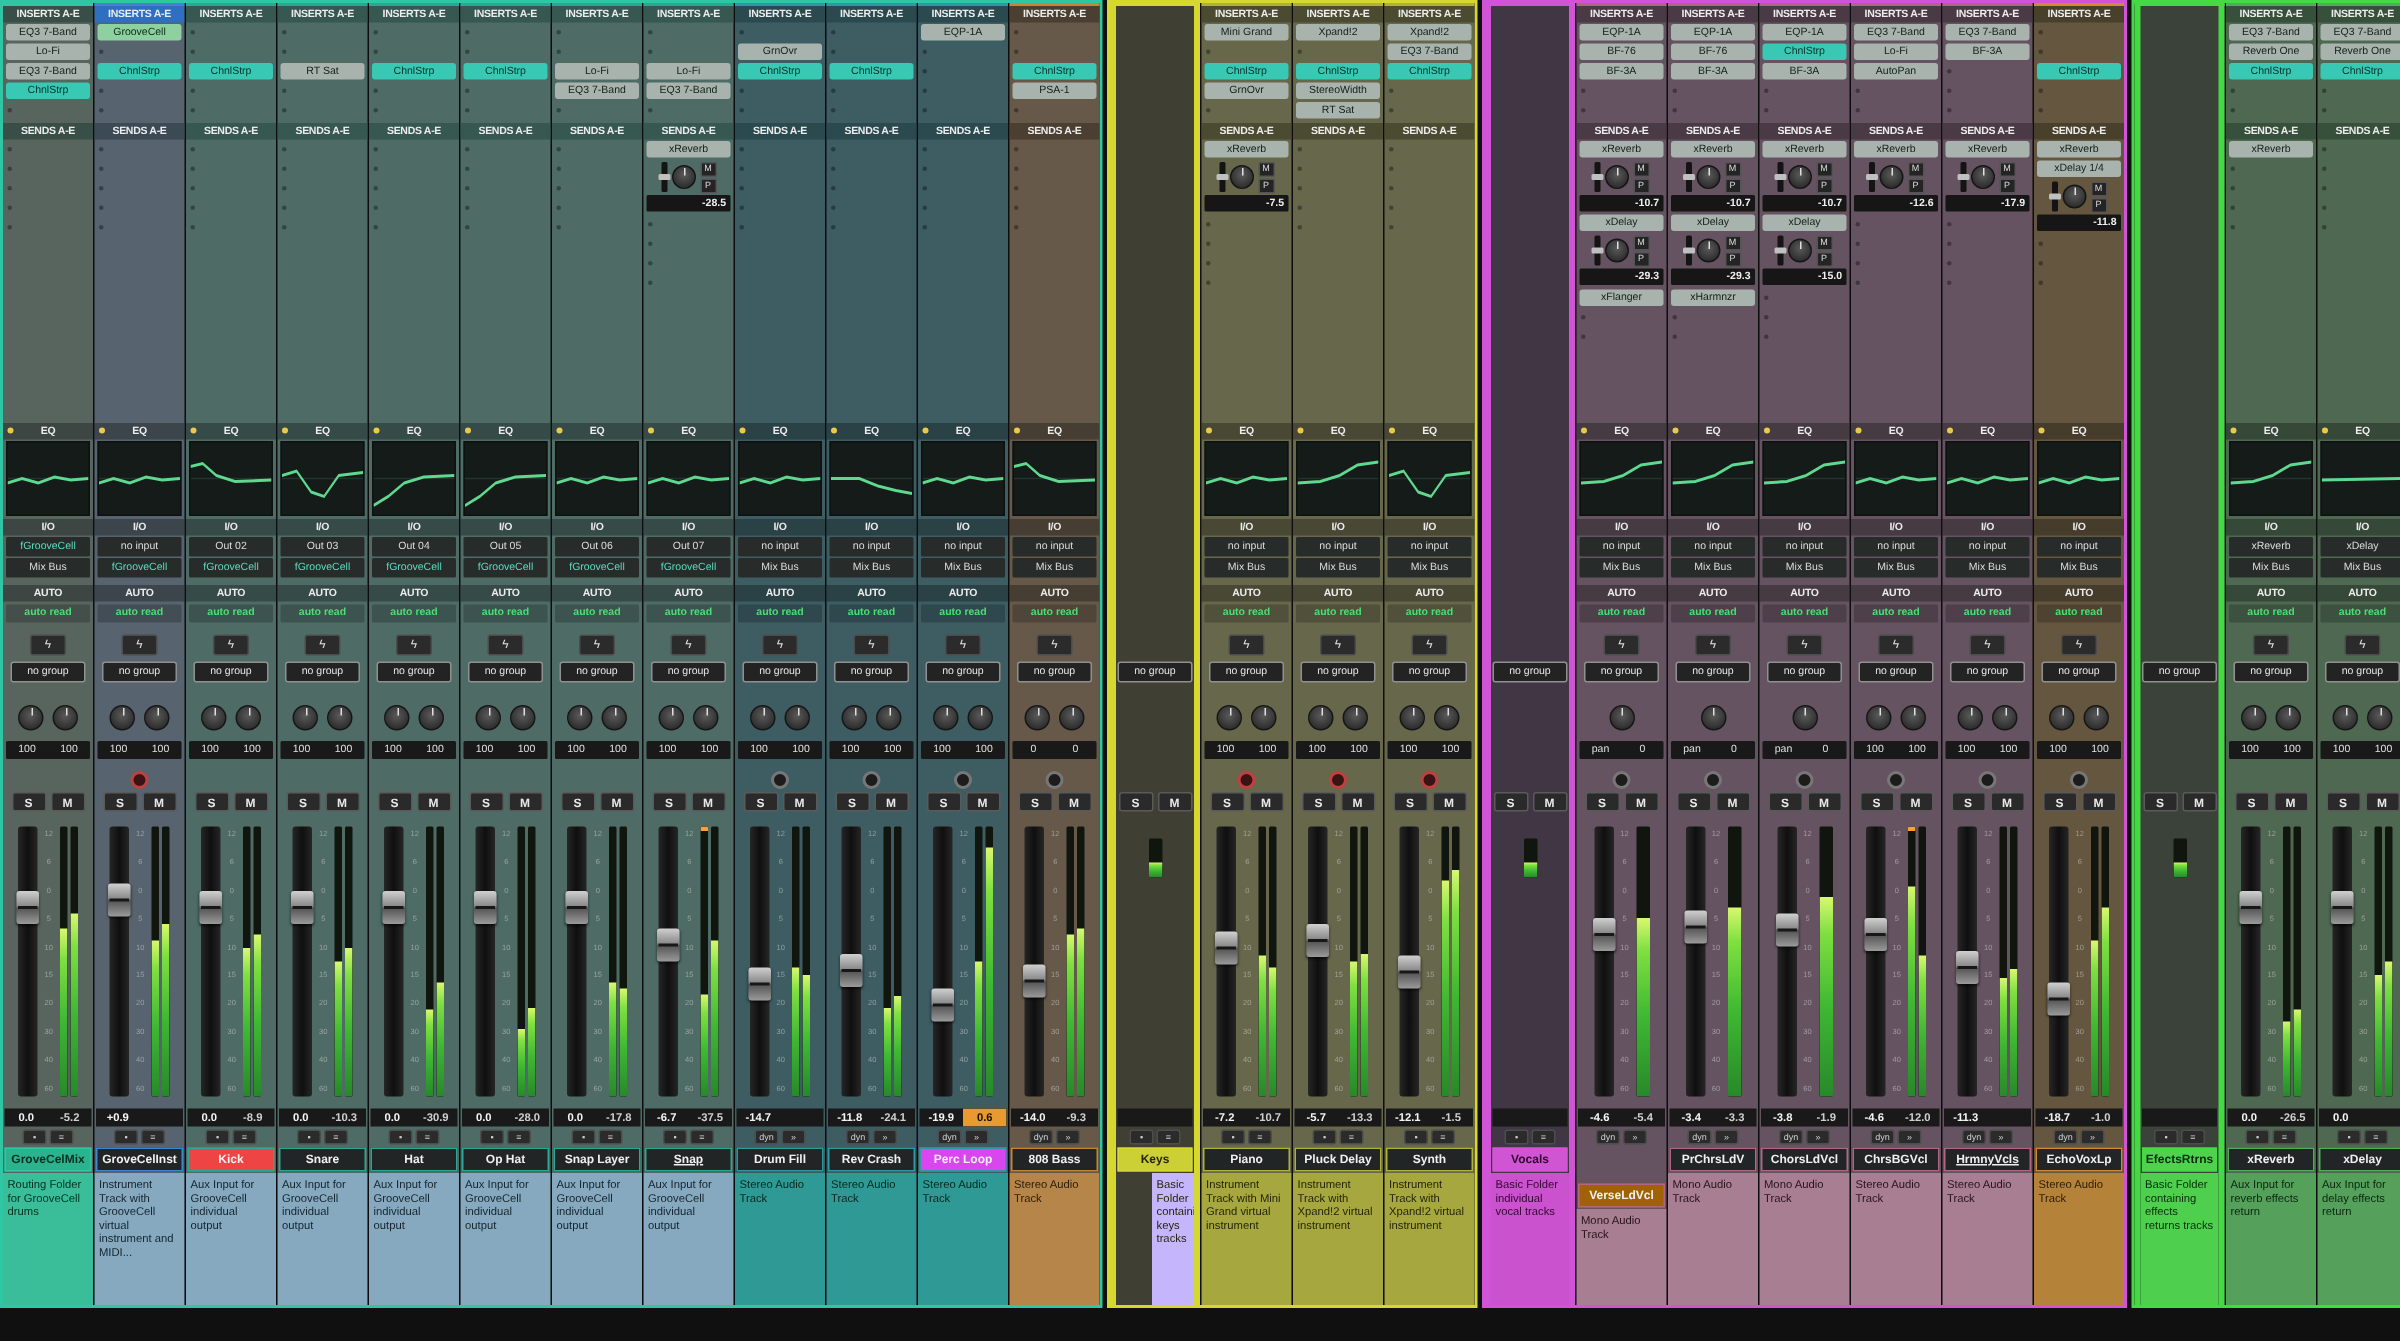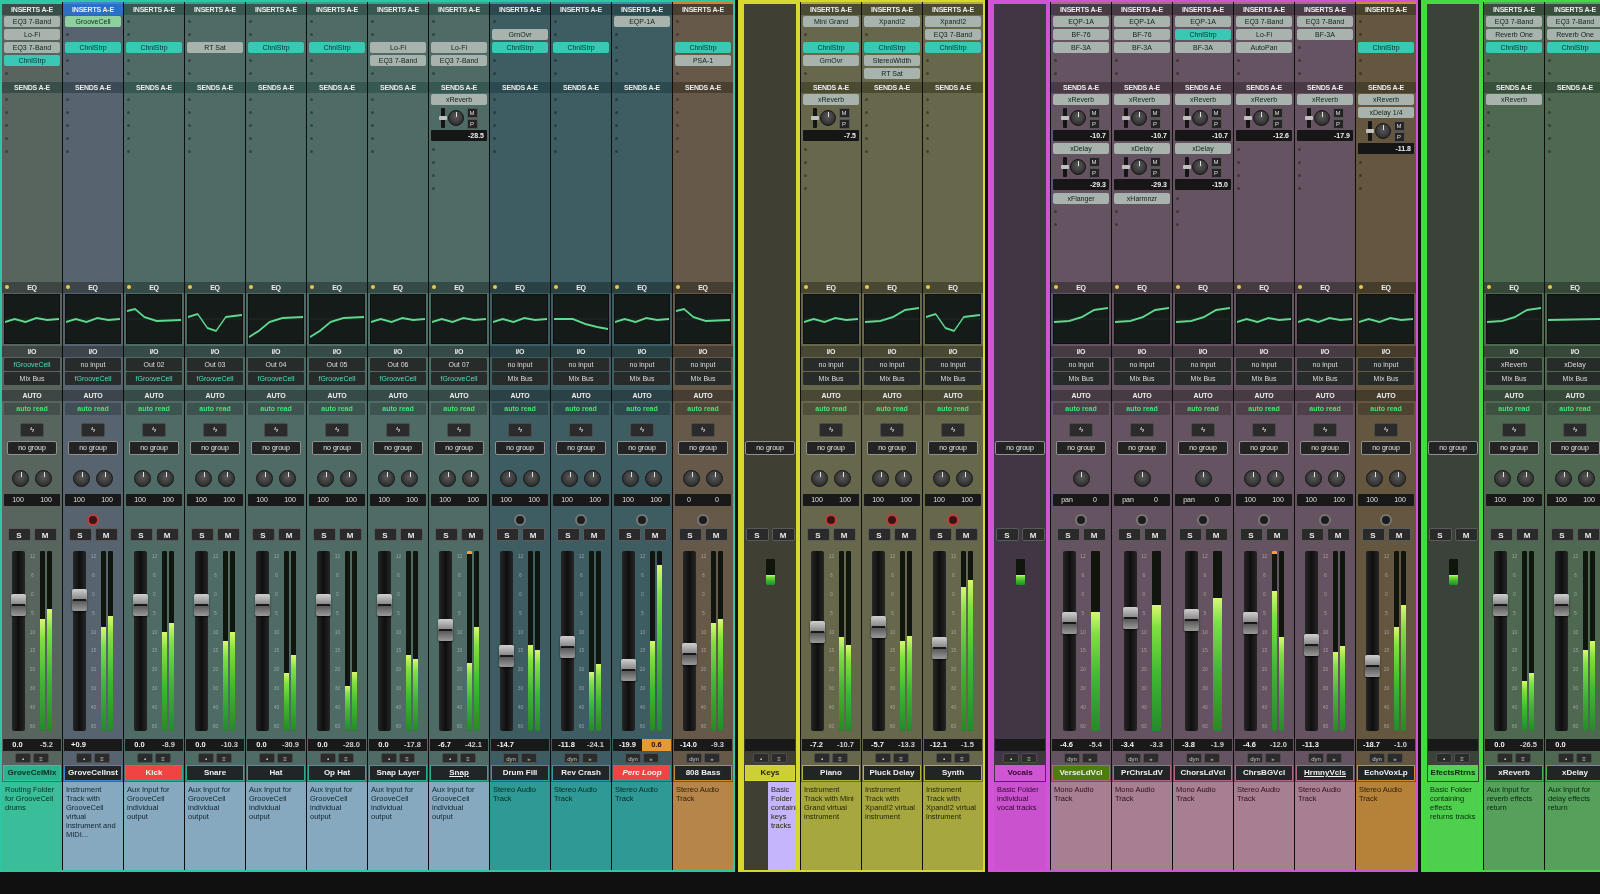--- a/index.html
+++ b/index.html
@@ -857,21 +857,21 @@
               <div class="mfill" style="height: 38%;"></div>
               <div class="cliptick"></div>
             </div>
             <div class="mbar">
               <div class="mfill" style="height: 58%;"></div>
             </div>
           </div>
         </div>
         <div class="sec vals">
           <div class="vol">-6.7</div>
-          <div class="peak">-42.1</div>
+          <div class="peak">-37.5</div>
         </div>
         <div class="sec dynrow">
           <div class="dynbtn">▪</div>
           <div class="dynbtn">≡</div>
         </div>
         <div class="name" style="background: rgb(33, 37, 38); color: rgb(240, 240, 240); border-color: rgb(42, 168, 147); text-decoration: underline;">Snap</div>
         <div class="desc" style="background: rgb(134, 169, 191); color: rgb(20, 36, 46);">Aux Input for GrooveCell individual output</div>
       </div>
       <div class="strip" style="--bg: #3d5d63; --head: #2a4a50; border-top: 2px solid rgb(47, 153, 163);">
         <div class="sec inserts">
@@ -1159,21 +1159,21 @@
           </div>
         </div>
         <div class="sec vals">
           <div class="vol">-19.9</div>
           <div class="peak clip">0.6</div>
         </div>
         <div class="sec dynrow">
           <div class="dynbtn">dyn</div>
           <div class="dynbtn">»</div>
         </div>
-        <div class="name" style="background: #ef4444; color: rgb(240, 240, 240); border-color: rgb(47, 153, 163); font-style: italic;">Perc Loop</div>
+        <div class="name" style="background: #d946ef; color: rgb(240, 240, 240); border-color: rgb(47, 153, 163);">Perc Loop</div>
         <div class="desc" style="background: rgb(47, 154, 149); color: rgb(5, 40, 30);">Stereo Audio Track</div>
       </div>
       <div class="strip" style="--bg: #66594a; --head: #4a3f30; border-top: 2px solid rgb(200, 134, 46);">
         <div class="sec inserts">
           <div class="sec-head">INSERTS A-E</div>
           <div class="slot empty"></div>
           <div class="slot empty"></div>
           <div class="slot">
             <div class="slot-btn style-t">ChnlStrp</div>
           </div>
@@ -1778,21 +1778,21 @@
           </div>
         </div>
         <div class="sec vals">
           <div class="vol">-4.6</div>
           <div class="peak">-5.4</div>
         </div>
         <div class="sec dynrow">
           <div class="dynbtn">dyn</div>
           <div class="dynbtn">»</div>
         </div>
-        <div class="name" style="background: #4d7c0f; color: rgb(240, 240, 240); border-color: rgb(176, 101, 131);">VerseLdVcl</div>
+        <div class="name" style="background: #a16207; color: rgb(240, 240, 240); border-color: rgb(176, 101, 131); margin-top: 24px;">VerseLdVcl</div>
         <div class="desc" style="background: rgb(168, 126, 146); color: rgb(40, 18, 28);">Mono Audio Track</div>
       </div>
       <div class="strip" style="--bg: #655361; --head: #4a3a46; border-top: 2px solid rgb(176, 101, 131);">
         <div class="sec inserts">
           <div class="sec-head">INSERTS A-E</div>
           <div class="slot">
             <div class="slot-btn style-g">EQP-1A</div>
           </div>
           <div class="slot">
             <div class="slot-btn style-g">BF-76</div>

